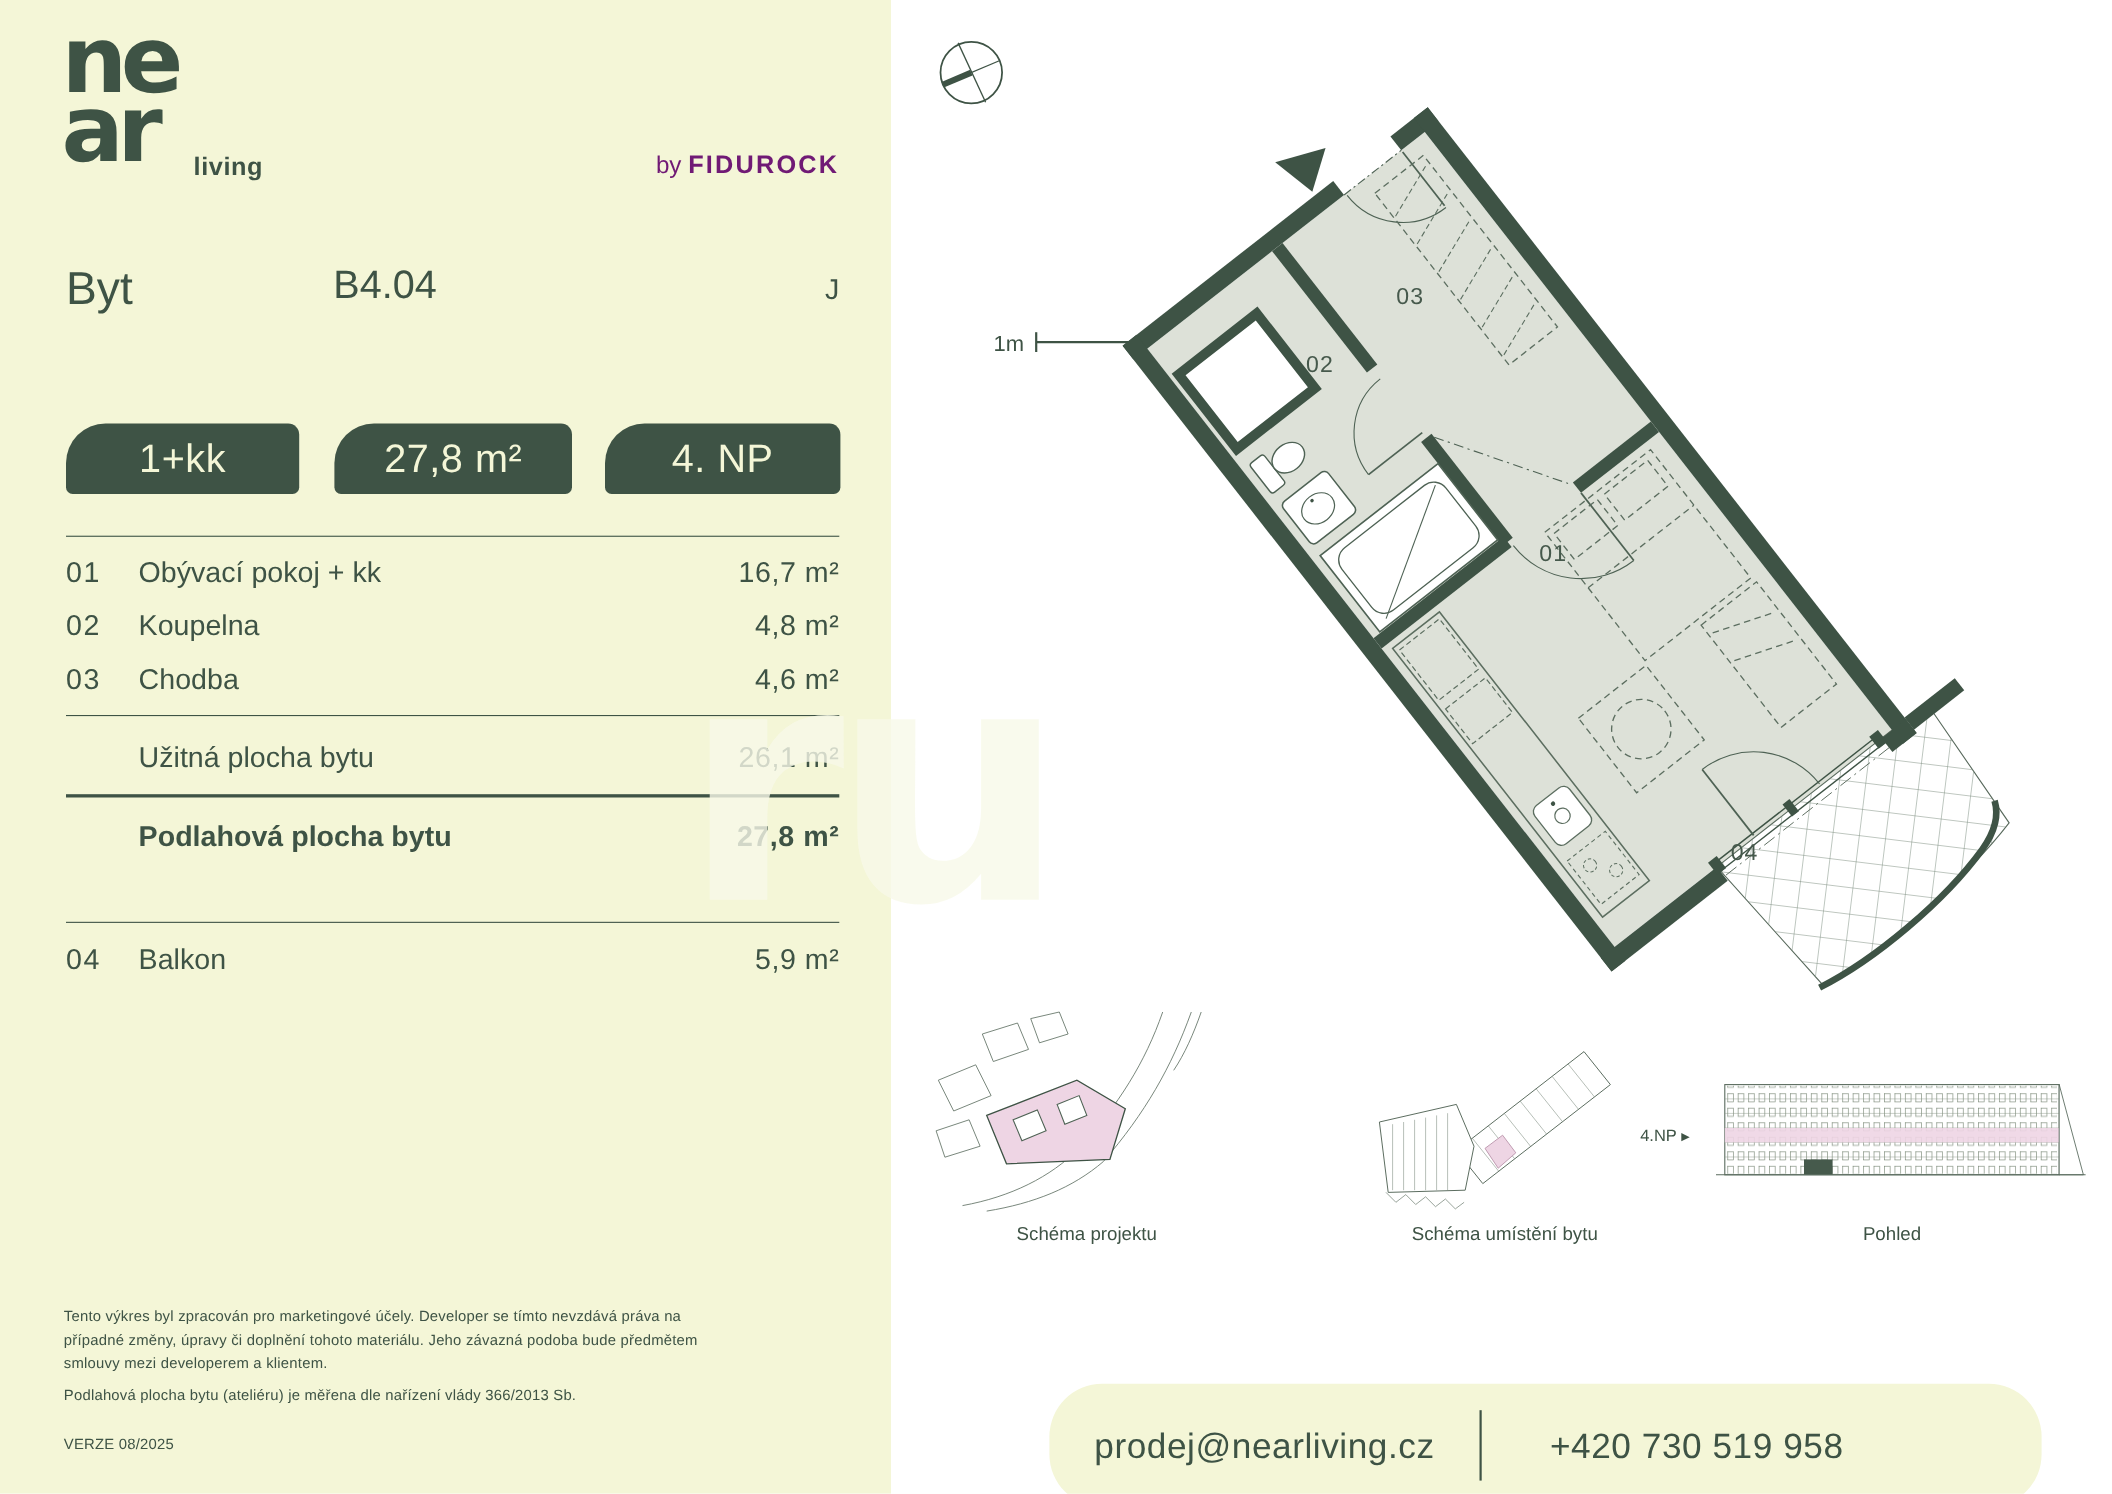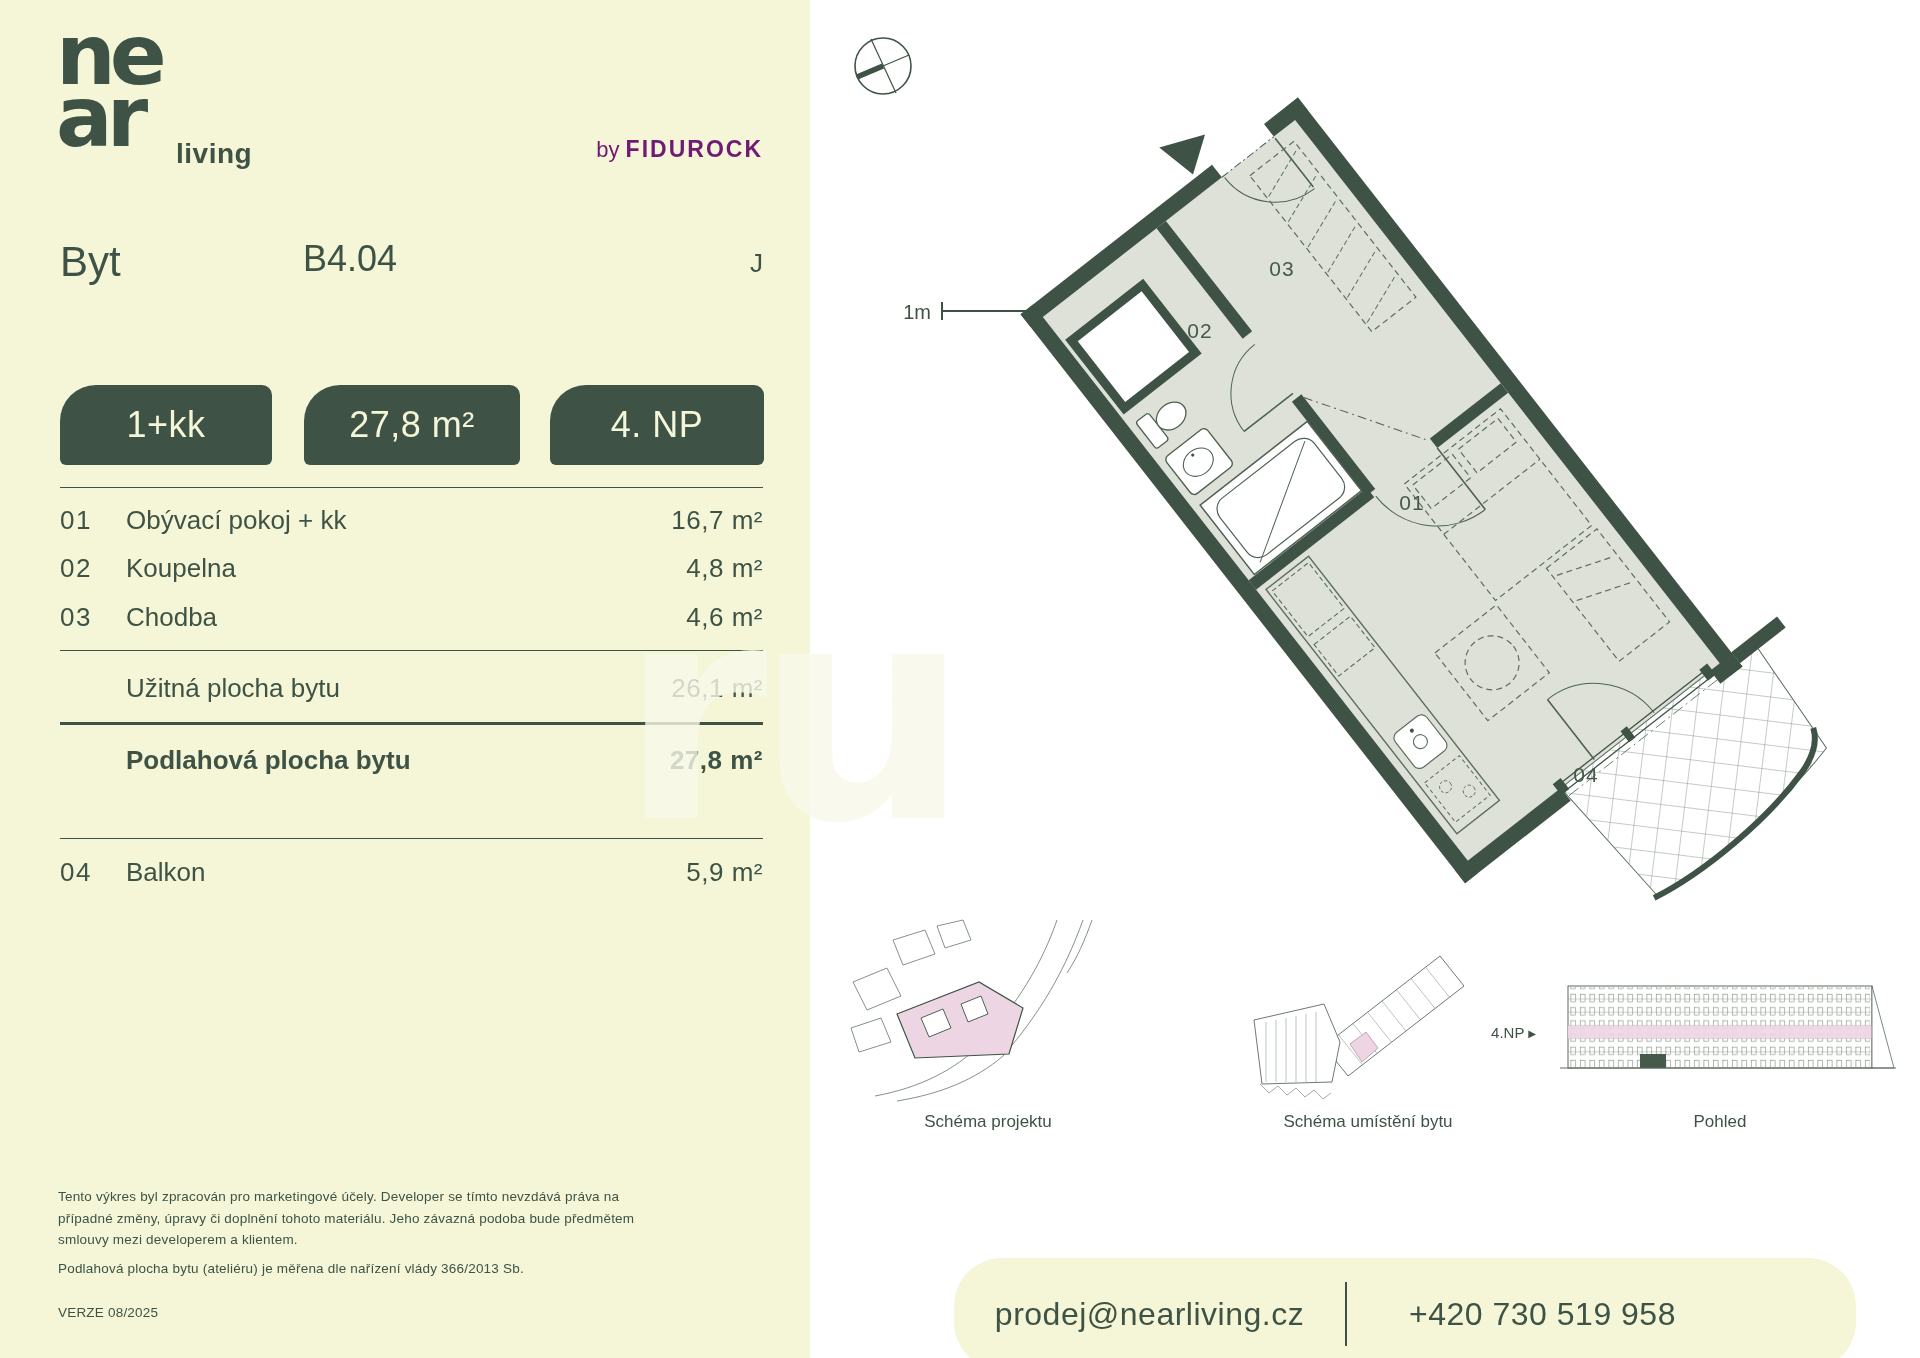--- a/index.html
+++ b/index.html
@@ -8,29 +8,29 @@
     background:#ffffff;font-family:"Liberation Sans",sans-serif;color:#3e5345;
   }
   .abs{position:absolute;}
 
   
   .panel{left:0;top:0;width:810px;height:1358px;background:#f4f6d7;}
 
   .logo{left:56px;top:24px;line-height:62px;font-family:"DejaVu Sans",sans-serif;
         font-weight:bold;font-size:84px;letter-spacing:-6px;color:#3e5345;}
   .logo span{display:block;}
-  .logo-living{left:176px;top:138px;font-size:28px;letter-spacing:.5px;font-weight:bold;color:#3e5345;}
+  .logo-living{left:176px;top:138px;font-size:23px;letter-spacing:.5px;font-weight:bold;color:#3e5345;}
   .byline{left:400px;top:136px;width:363px;text-align:right;font-size:22px;color:#701a75;}
   .byline .brand{font-weight:bold;font-size:23px;letter-spacing:2px;}
 
   .unit-label{left:60px;top:238px;font-size:42px;}
   .unit-number{left:303px;top:238px;font-size:36px;}
   .unit-letter{left:400px;top:248px;width:363px;text-align:right;font-size:26px;}
 
-  .badge{top:385px;height:80px;background:#3e5345;color:#f4f6d7;
+  .badge{top:385px;height:64px;background:#3e5345;color:#f4f6d7;
          border-radius:36px 10px 6px 6px;display:flex;align-items:center;justify-content:center;
          font-size:36px;letter-spacing:.5px;}
   .badge.b1{left:60px;width:212px;}
   .badge.b2{left:304px;width:216px;}
   .badge.b3{left:550px;width:214px;}
 
   .rule{left:60px;width:703px;background:#3e5345;height:1.4px;}
   .rule.thick{height:3px;}
   .trow{left:60px;width:703px;height:36px;display:flex;align-items:center;font-size:26px;}
   .trow .code{width:66px;letter-spacing:1.5px;}

